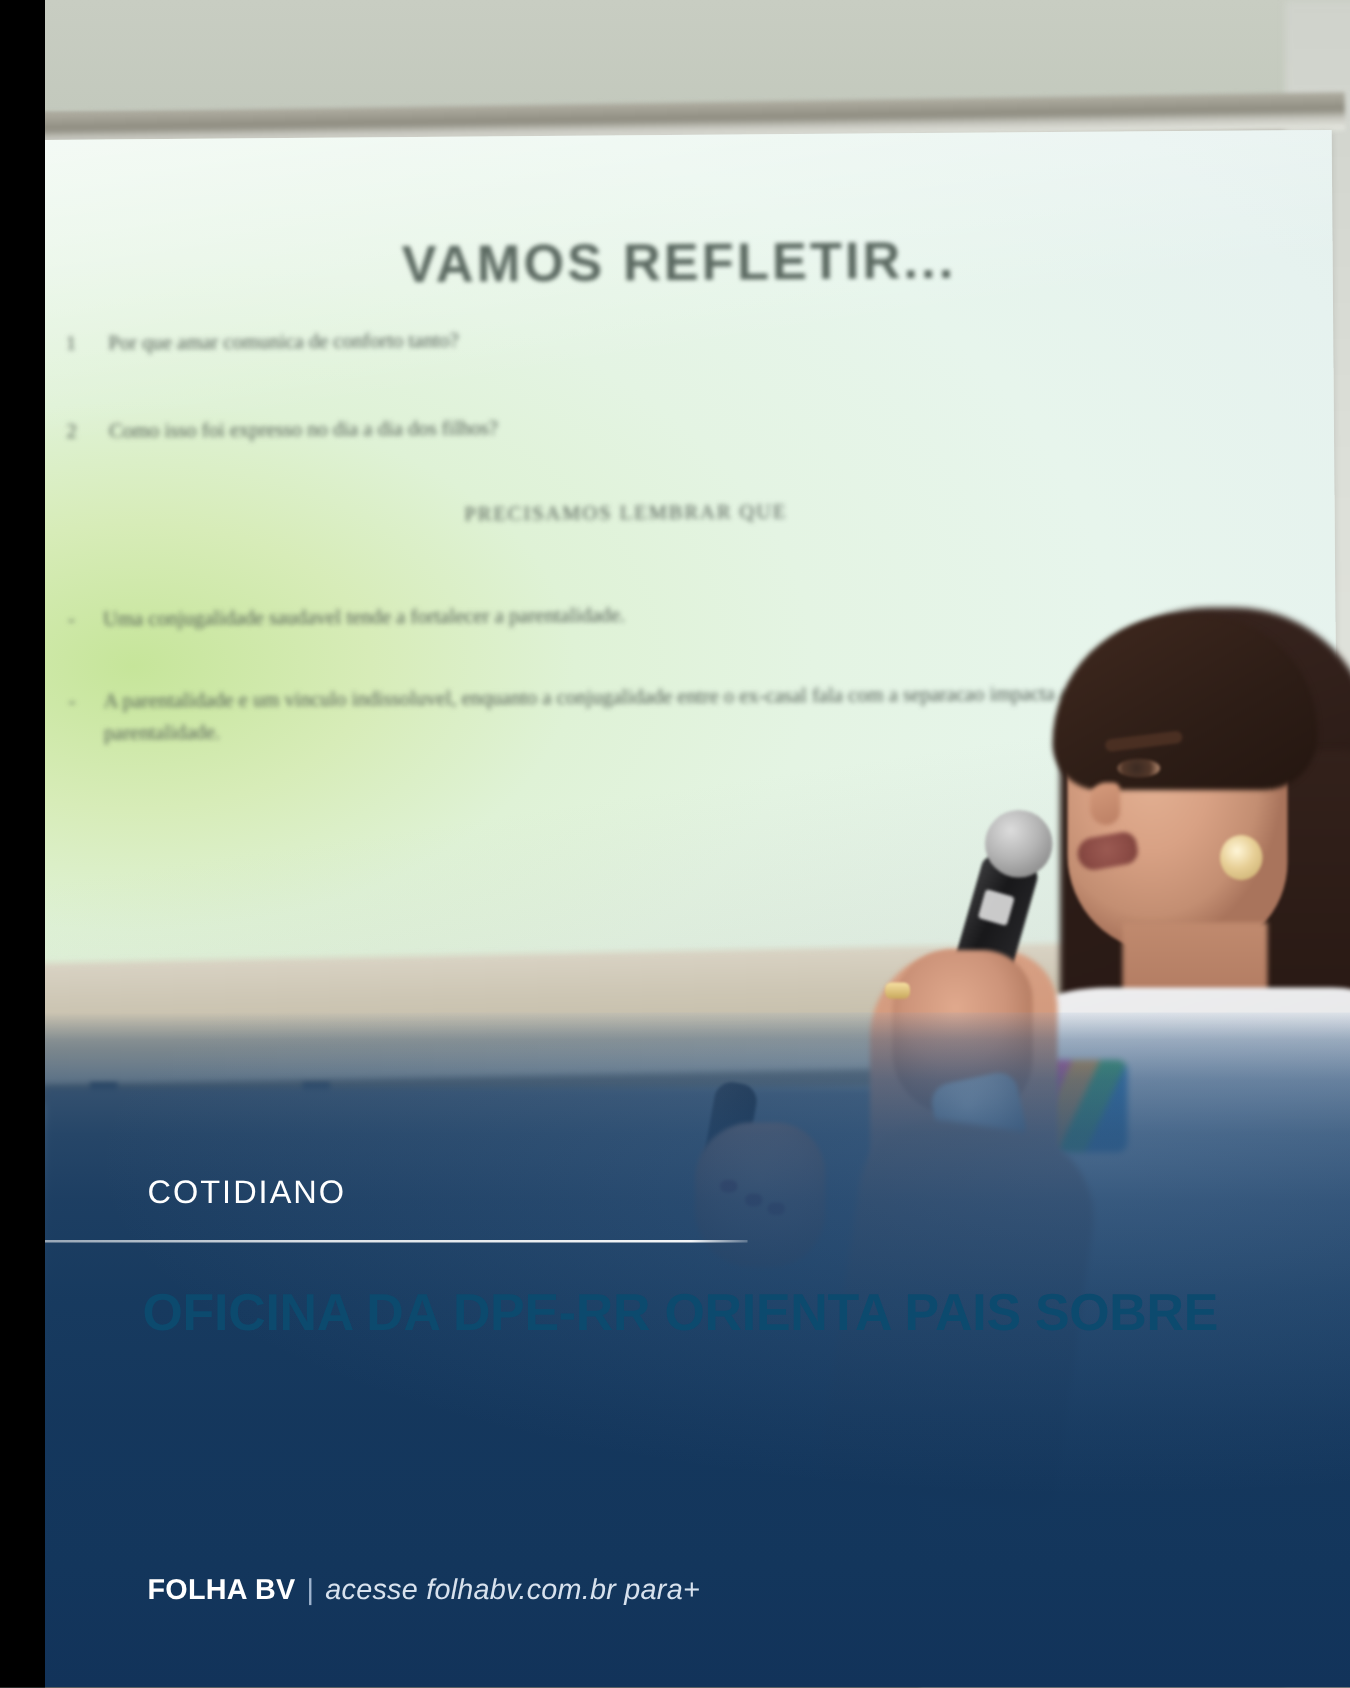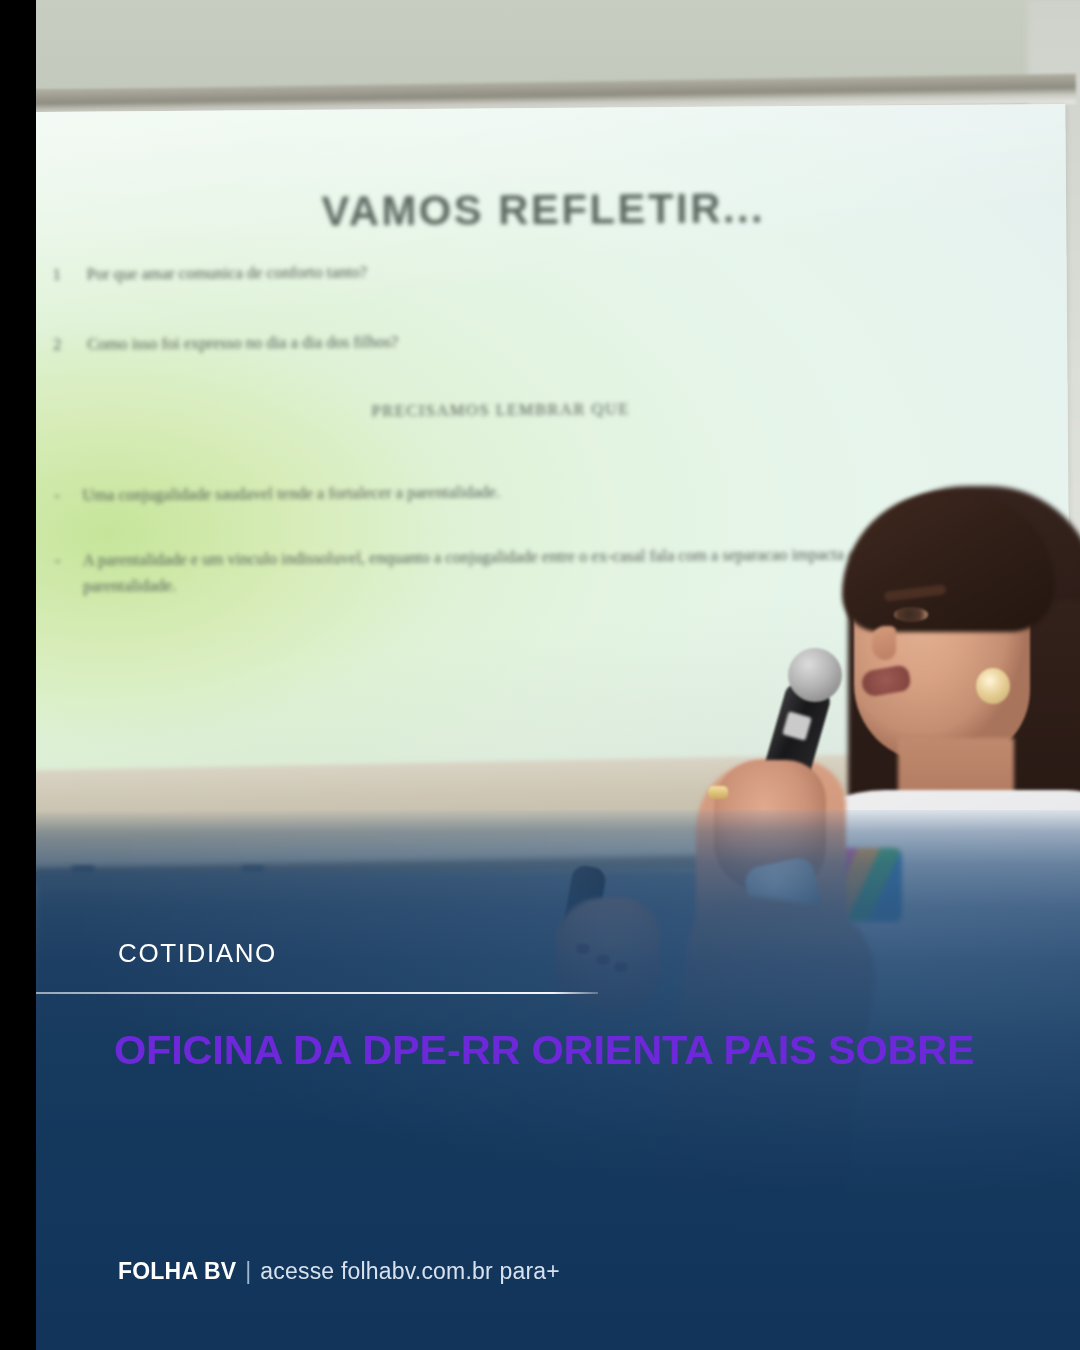--- a/index.html
+++ b/index.html
@@ -410,21 +410,21 @@
     width: 562px;
     height: 2px;
     background: linear-gradient(90deg, rgba(255,255,255,.55) 0%, rgba(255,255,255,.85) 40%, rgba(255,255,255,.95) 92%, rgba(255,255,255,.25) 100%);
   }
 
   .headline {
     position: absolute;
     left: 78px;
     top: 1024px;
     width: 900px;
-    color: #6d28d9;
+    color: #0c4a6e;
     font-size: 41.5px;
     font-weight: 700;
     line-height: 52px;
     letter-spacing: -0.2px;
     text-transform: uppercase;
   }
   .headline .ln { display: block; white-space: nowrap; }
 
   .footer {
     position: absolute;
@@ -435,21 +435,21 @@
     gap: 9px;
     color: #dfe7f1;
     font-size: 23px;
   }
   .footer .brand {
     font-weight: 700;
     color: #ffffff;
     letter-spacing: .2px;
   }
   .footer .sep { color: #9fb4ce; font-weight: 300; }
-  .footer .tag { font-weight: 400; color: #d8e2ee; letter-spacing: .2px; }
+  .footer .tag { font-weight: 400; color: #d8e2ee; letter-spacing: .2px; font-style: italic; }
 </style>
 </head>
 <body>
 
 <div id="card">
 
   <div class="photo">
     <div class="wall"></div>
     <div class="sidewall"></div>
     <div class="wall-letters">B<br>O</div>

